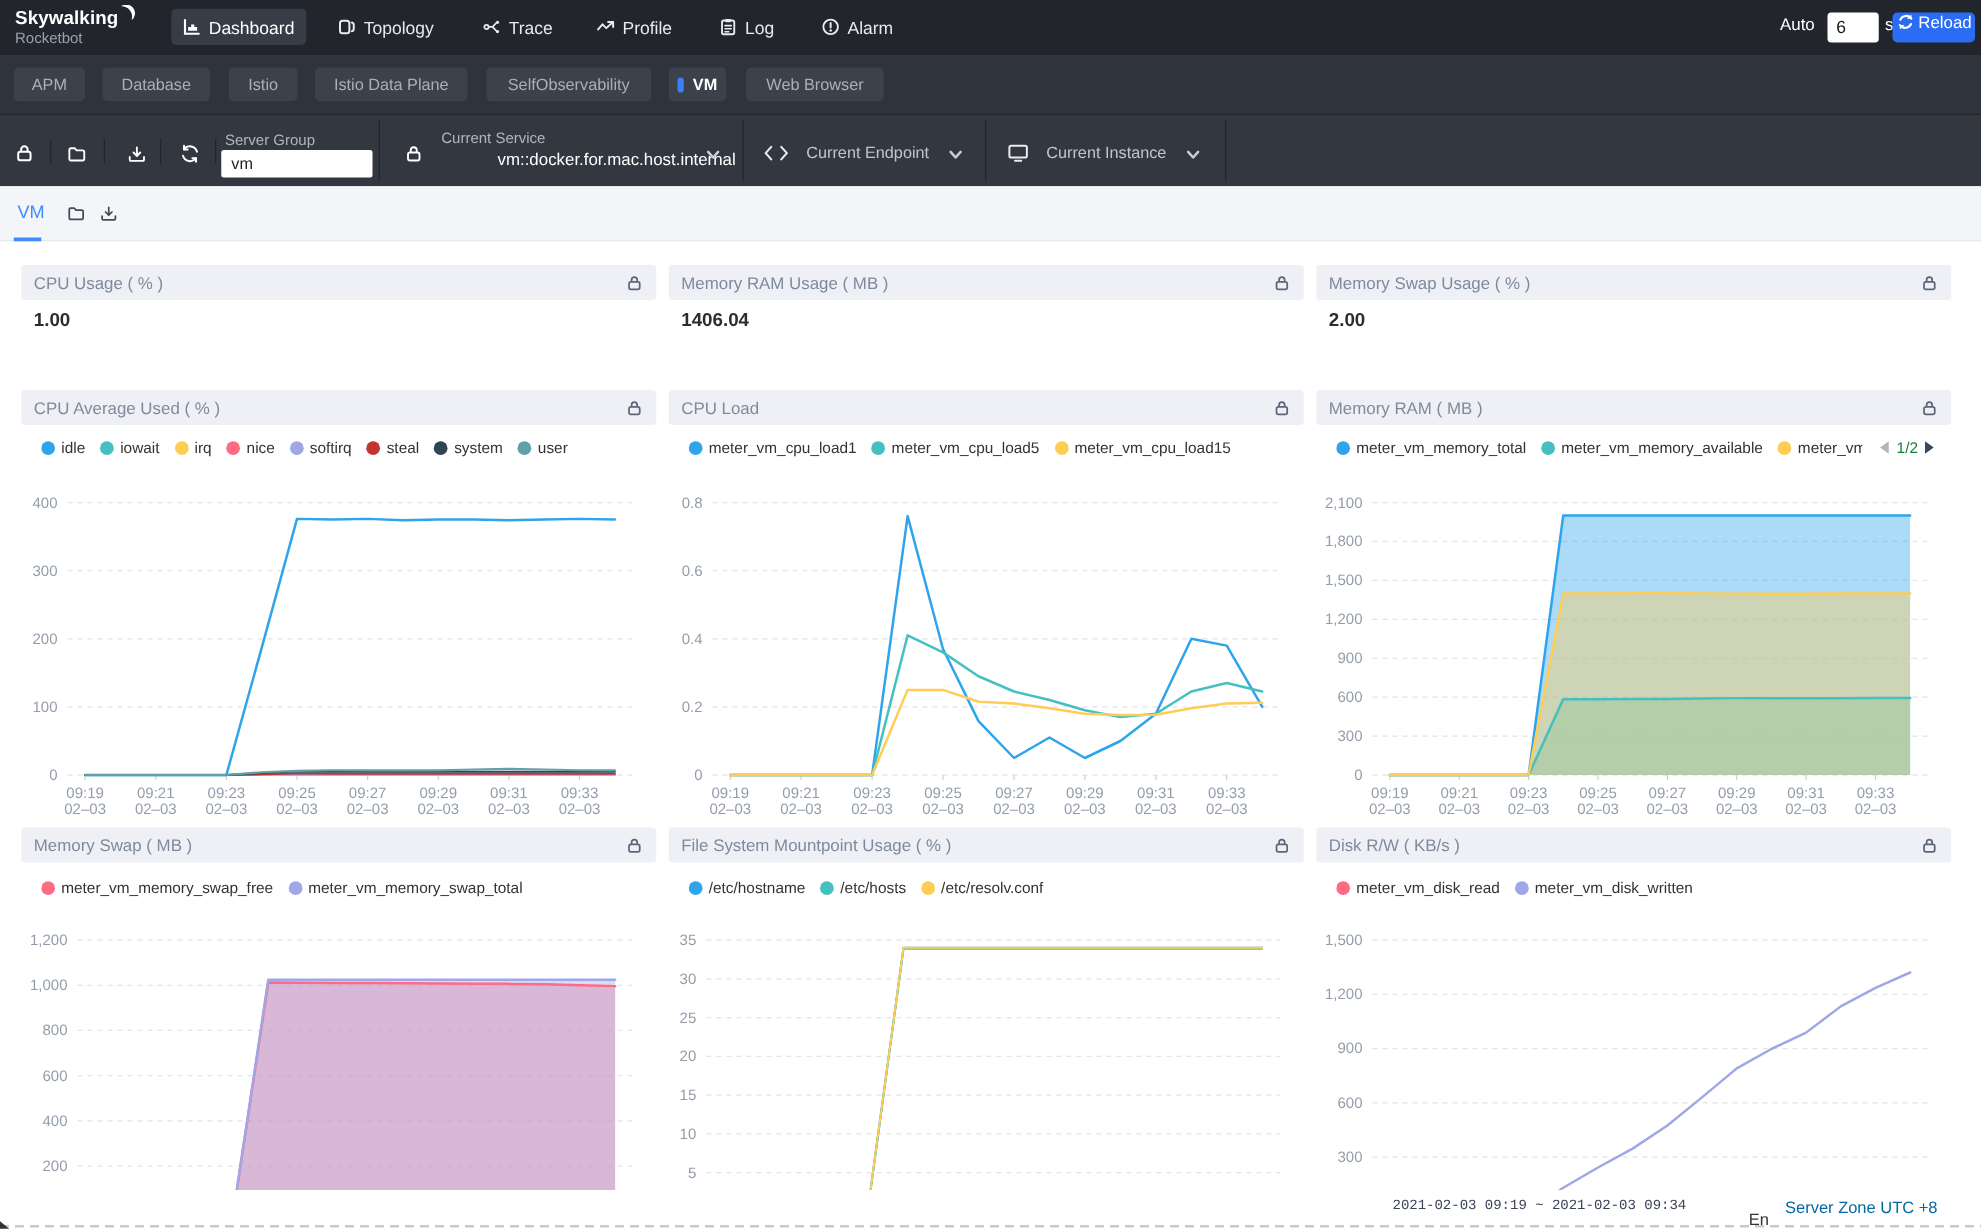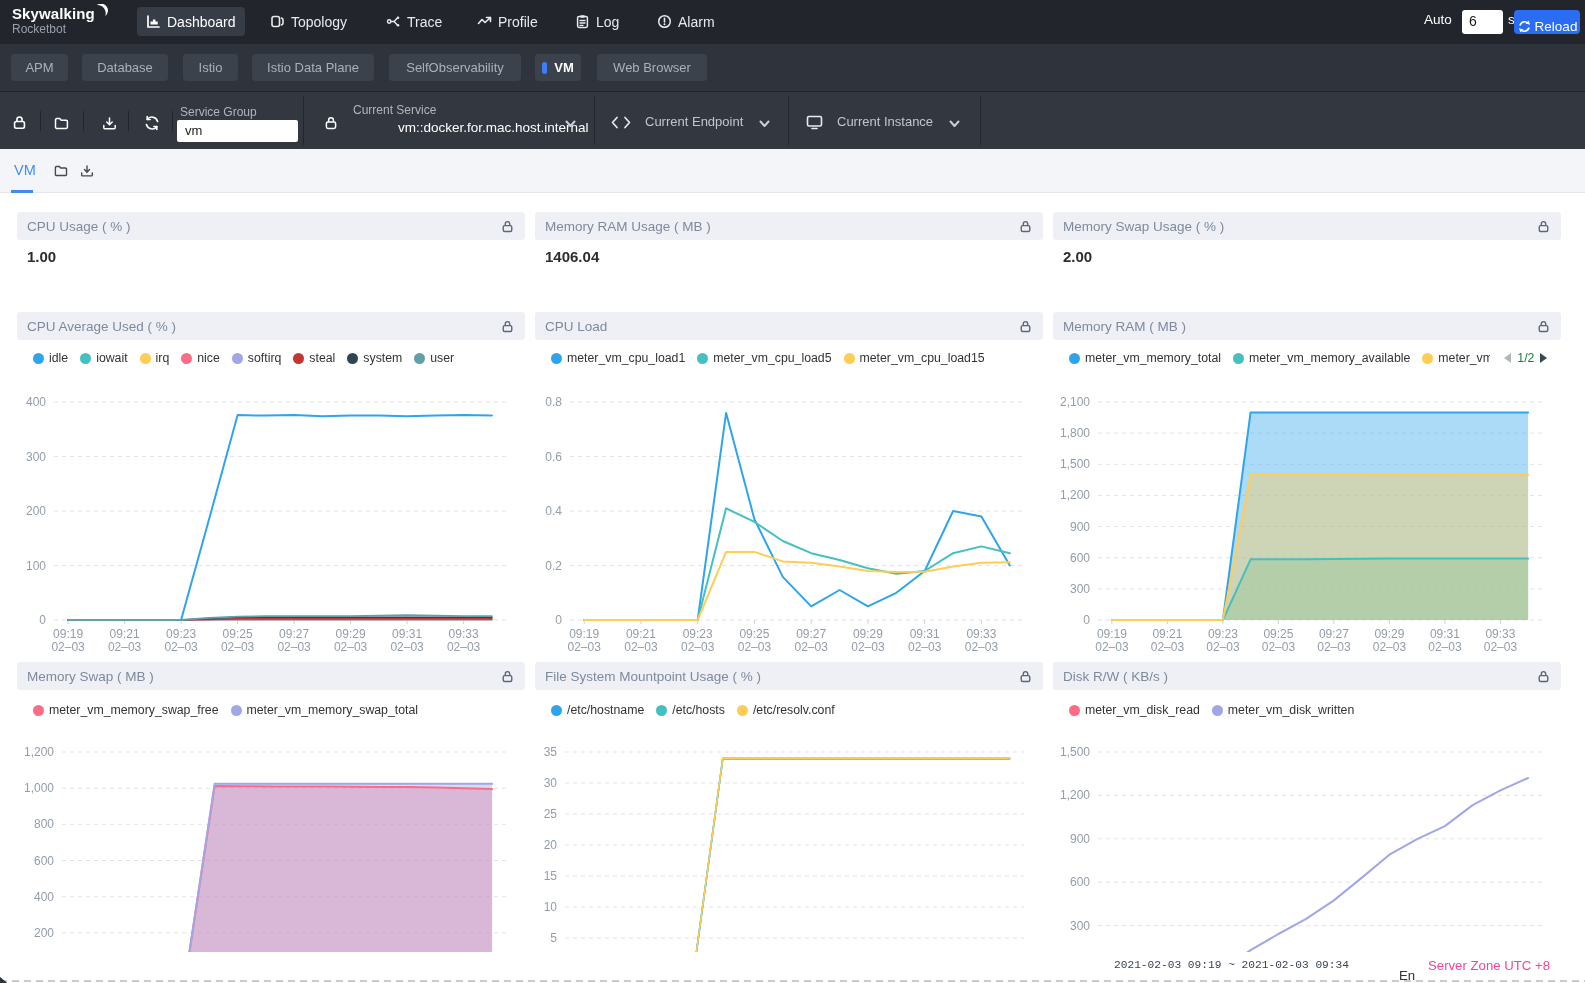--- a/index.html
+++ b/index.html
@@ -35,21 +35,21 @@
 .pval { position:absolute; font-size:15px; font-weight:bold; color:#2d2d2d; }
 .legend { position:absolute; display:flex; align-items:center; gap:12px; font-size:12.3px; color:#333;
   white-space:nowrap; overflow:hidden; height:18px; }
 .li { display:inline-flex; align-items:center; gap:5px; flex:none; }
 .dot { width:11px; height:11px; border-radius:50%; display:inline-block; flex:none; }
 
 #footer { position:absolute; left:0; top:952px; width:100%; height:31px; background:#fff; z-index:20; }
 #footer .dashline { position:absolute; left:0; top:28px; width:100%; height:2px; background:repeating-linear-gradient(90deg,#c8cacd 0,#c8cacd 7px,transparent 7px,transparent 12px); }
 #fdate { position:absolute; left:1114px; top:7px; font-family:"Liberation Mono", monospace; font-size:11.2px; color:#3b4356; letter-spacing:0px; }
 #fen { position:absolute; left:1399px; top:16px; font-size:13.2px; color:#333; }
-#fzone { position:absolute; left:1428px; top:6px; font-size:13.2px; color:#ec4899; }
+#fzone { position:absolute; left:1428px; top:6px; font-size:13.2px; color:#0369a1; }
 #robot { position:absolute; left:-13px; top:978px; width:21px; height:21px; background:#2f3338; border-radius:5px; transform:rotate(40deg); z-index:30; }
 </style></head>
 <body>
 <svg class="abs" style="left:0;top:193px;z-index:1" width="1585" height="790" viewBox="0 193 1585 790">
 <line x1="54" y1="565.5" x2="506" y2="565.5" stroke="#e3e4e8" stroke-width="1" stroke-dasharray="4 4"></line>
 <text x="46" y="569.5" font-size="12" fill="#939daa" text-anchor="end">100</text>
 <line x1="54" y1="511.0" x2="506" y2="511.0" stroke="#e3e4e8" stroke-width="1" stroke-dasharray="4 4"></line>
 <text x="46" y="515.0" font-size="12" fill="#939daa" text-anchor="end">200</text>
 <line x1="54" y1="456.5" x2="506" y2="456.5" stroke="#e3e4e8" stroke-width="1" stroke-dasharray="4 4"></line>
 <text x="46" y="460.5" font-size="12" fill="#939daa" text-anchor="end">300</text>
@@ -377,21 +377,21 @@
       <svg width="15" height="15" viewBox="0 0 15 15" style="flex:none">
         <circle cx="7.5" cy="7.5" r="5.8" fill="none" stroke="#e8eaee" stroke-width="1.5"></circle>
         <path d="M7.5 4.4 v3.6" stroke="#e8eaee" stroke-width="1.6" stroke-linecap="round"></path>
         <circle cx="7.5" cy="10.3" r="1" fill="#e8eaee"></circle>
       </svg>
       <span>Alarm</span>
     </div>
   <div style="position:absolute;left:1424px;top:12px;color:#fff;font-size:13.5px">Auto</div>
   <div style="position:absolute;left:1462px;top:10px;width:41px;height:24px;background:#fff;border-radius:3px;color:#1a1a1a;font-size:14px;padding:3px 0 0 7px">6</div>
   <div style="position:absolute;left:1508px;top:12px;color:#fff;font-size:13.5px">s</div>
-  <div style="position:absolute;left:1514px;top:10px;width:66px;height:24px;background:#2a6df4;border-radius:4px;color:#fff;font-size:13.5px;display:flex;align-items:flex-end;justify-content:center;gap:3px"><svg width="15" height="15" viewBox="0 0 16 16" style="flex:none">
+  <div style="position:absolute;left:1514px;top:10px;width:66px;height:24px;background:#2a6df4;border-radius:4px;color:#fff;font-size:13.5px;display:flex;align-items:flex-start;justify-content:center;gap:3px"><svg width="15" height="15" viewBox="0 0 16 16" style="flex:none">
         <path d="M12.9 5.2 A5.5 5.5 0 0 0 3.4 6.2 M3.1 10.8 a5.5 5.5 0 0 0 9.5 -1" fill="none" stroke="#fff" stroke-width="1.8" stroke-linecap="round"></path>
         <path d="M12.9 1.6 v3.8 h-3.8z" fill="#fff"></path>
         <path d="M3.1 14.4 v-3.8 h3.8z" fill="#fff"></path>
       </svg>Reload</div>
 </div>
 <div id="tabrow">
     <div class="pill" style="left:11px;width:57px">APM</div>
     <div class="pill" style="left:82px;width:86px">Database</div>
     <div class="pill" style="left:183px;width:55px">Istio</div>
     <div class="pill" style="left:252px;width:122px">Istio Data Plane</div>
@@ -421,21 +421,21 @@
       <path d="M12.8 14.4v-2.9H9.9" fill="none" stroke="#fff" stroke-width="1.6" stroke-linecap="round" stroke-linejoin="round"></path>
     </svg>
   <div class="tsep" style="left:40px"></div>
     <div class="tsep" style="left:83px"></div>
     <div class="tsep" style="left:128px"></div>
     <div class="tsep" style="left:172px"></div>
     <div class="gsep" style="left:303px"></div>
     <div class="gsep" style="left:594px"></div>
     <div class="gsep" style="left:788px"></div>
     <div class="gsep" style="left:980px"></div>
-  <div class="tlabel" style="left:180px;top:13px">Service Group</div>
+  <div class="tlabel" style="left:180px;top:13px">Server Group</div>
   <div style="position:absolute;left:177px;top:28px;width:121px;height:22px;background:#fff;border-radius:2px;font-size:13px;color:#222;padding:3px 0 0 8px">vm</div>
   <svg style="position:absolute;left:324px;top:24px" width="14" height="14" viewBox="0 0 14 14">
       <rect x="2.4" y="6" width="9.2" height="6.4" rx="1.6" fill="none" stroke="#fff" stroke-width="1.5"></rect>
       <path d="M4.6 6 V4.2 a2.4 2.4 0 0 1 4.8 0 V6" fill="none" stroke="#fff" stroke-width="1.5"></path>
     </svg>
   <div class="tlabel" style="left:353px;top:11px">Current Service</div>
   <div class="tvalue" style="left:353px;top:28px">vm::docker.for.mac.host.internal</div>
   <svg style="position:absolute;left:565px;top:28px" width="11" height="8" viewBox="0 0 11 8">
       <path d="M1.5 1.5 L5.5 6 L9.5 1.5" fill="none" stroke="#c9ced6" stroke-width="2" stroke-linecap="round" stroke-linejoin="round"></path>
     </svg>

